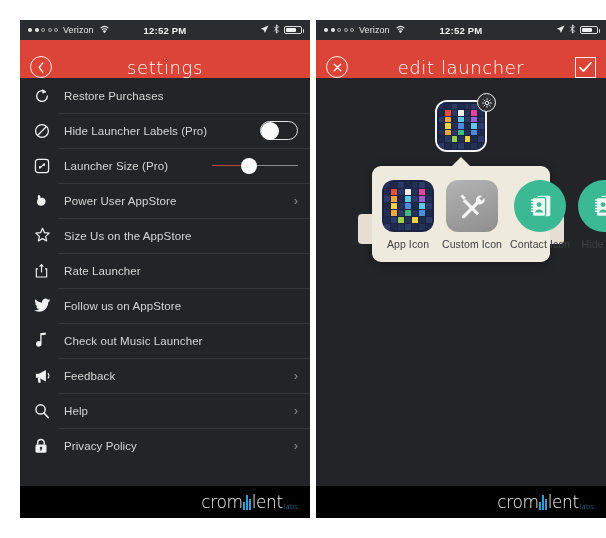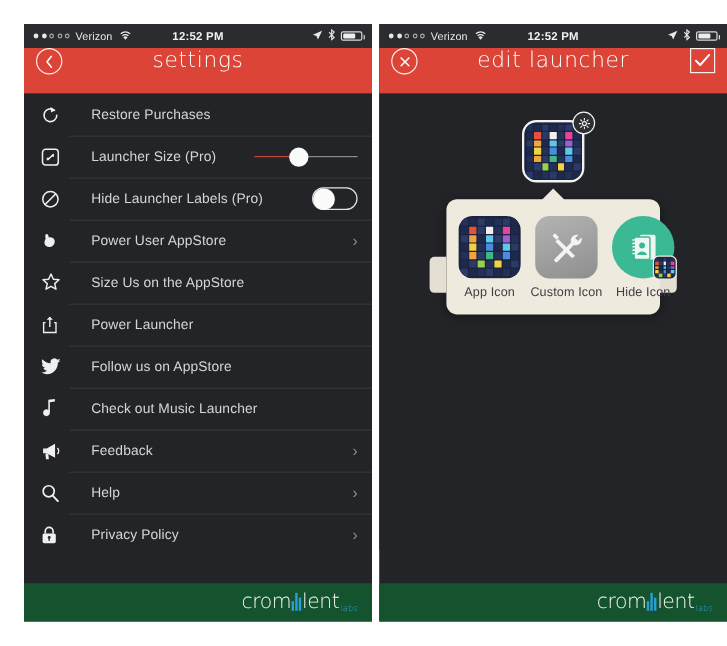--- a/index.html
+++ b/index.html
@@ -75,21 +75,21 @@
   .battery::after {
     content: ""; position: absolute; right: -3px; top: 2.5px;
     width: 1.5px; height: 3.5px; background: #dcdcdc; border-radius: 0 1px 1px 0;
   }
   .battery .fill { height: 100%; background: #eee; border-radius: 1px; }
 
   
   .navbar {
     height: 38px; flex: 0 0 38px;
     background: #dc4437;
-    display: flex; align-items: flex-start;
+    display: flex; align-items: flex-end;
     padding: 0 10px;
     position: relative;
   }
   .nav-title {
     position: absolute; left: 0; right: 0; text-align: center;
     color: #fdfdfd; font-size: 18px; letter-spacing: .6px;
     font-family: "DejaVu Sans", sans-serif;
     font-weight: 300;
   }
   .nav-btn {
@@ -130,21 +130,21 @@
   .row .ico {
     width: 26px; flex: 0 0 26px;
     display: flex; align-items: center; justify-content: flex-start;
     color: #f0f0f0;
   }
   .row .label {
     color: #d6d6d6;
     font-size: 11.5px;
     letter-spacing: .1px;
     white-space: nowrap;
-    margin-left: 16px;
+    margin-left: 4px;
   }
   .row .right { margin-left: auto; display: flex; align-items: center; }
   .chev { color: #8d8e92; font-size: 13px; line-height: 1; font-weight: 300; }
 
   
   .toggle {
     width: 38px; height: 19px; border-radius: 10px;
     border: 1.4px solid #e3e3e3;
     background: transparent;
     position: relative;
@@ -168,21 +168,21 @@
   }
   .slider .knob {
     position: absolute; left: 34%;
     width: 16px; height: 16px; border-radius: 50%;
     background: #fbfbfb;
   }
 
   
   .footer {
     height: 32px; flex: 0 0 32px;
-    background: #14532d;
+    background: #000000;
     display: flex; align-items: center; justify-content: flex-end;
     padding-right: 12px;
     margin-top: 28px;
   }
   .logo {
     display: flex; align-items: baseline;
     color: #f4f4f4;
     font-size: 17px;
     letter-spacing: -0.4px;
     font-family: "DejaVu Sans", sans-serif;
@@ -390,54 +390,54 @@
                 <path d="M15 9a6 6 0 1 1-2.2-4.6" stroke="#f0f0f0" stroke-width="1.5" fill="none" stroke-linecap="round"></path>
                 <path d="M9.2 1.2 13.6 4.4 9.6 6.4z" fill="#f0f0f0"></path>
               </svg>
           </span>
           <span class="label">Restore Purchases</span>
         </div>
 
         <div class="row">
           <span class="ico">
             <svg width="16" height="16" viewBox="0 0 18 18">
+                <circle cx="9" cy="9" r="7.2" stroke="#f0f0f0" stroke-width="1.4" fill="none"></circle>
+                <path d="M4 14 14 4" stroke="#f0f0f0" stroke-width="1.4"></path>
+              </svg>
+          </span>
+          <span class="label">Hide Launcher Labels (Pro)</span>
+          <span class="right">
+            <span class="toggle">
+                <span class="knob"></span>
+              </span>
+          </span>
+        </div>
+
+        <div class="row">
+          <span class="ico">
+            <svg width="16" height="16" viewBox="0 0 18 18">
                 <rect x="1.6" y="1.6" width="14.8" height="14.8" rx="3" stroke="#f0f0f0" stroke-width="1.4" fill="none"></rect>
                 <path d="M11.6 6.4 6.4 11.6" stroke="#f0f0f0" stroke-width="1.3"></path>
                 <path d="M12.4 5.6v3h-3z" fill="#f0f0f0"></path>
                 <path d="M5.6 12.4v-3h3z" fill="#f0f0f0"></path>
               </svg>
           </span>
           <span class="label">Launcher Size (Pro)</span>
           <span class="right">
             <span class="slider">
               <span class="track-left"></span>
                 <span class="track-right"></span>
                 <span class="knob"></span>
             </span>
           </span>
         </div>
 
         <div class="row">
           <span class="ico">
             <svg width="16" height="16" viewBox="0 0 18 18">
-                <circle cx="9" cy="9" r="7.2" stroke="#f0f0f0" stroke-width="1.4" fill="none"></circle>
-                <path d="M4 14 14 4" stroke="#f0f0f0" stroke-width="1.4"></path>
-              </svg>
-          </span>
-          <span class="label">Hide Launcher Labels (Pro)</span>
-          <span class="right">
-            <span class="toggle">
-                <span class="knob"></span>
-              </span>
-          </span>
-        </div>
-
-        <div class="row">
-          <span class="ico">
-            <svg width="16" height="16" viewBox="0 0 18 18">
                 <path d="M5.4 2.2c1.4 0 2 1.6 2 3.4 1.8-.7 4.6-.2 5.4 2.2.9 2.6-.7 5.6-3.4 6.4-2.5.8-4.8-.4-5.6-2C3 10.4 3.6 8 4.6 6.6c-.5-1.5-.6-4.4.8-4.4z" fill="#f0f0f0"></path>
               </svg>
           </span>
           <span class="label">Power User AppStore</span>
           <span class="right">
             <span class="chev">›</span>
           </span>
         </div>
 
         <div class="row">
@@ -450,21 +450,21 @@
         </div>
 
         <div class="row">
           <span class="ico">
             <svg width="15" height="16" viewBox="0 0 16 18">
                 <path d="M4 6.6H2.2v9.2h11.6V6.6H12" stroke="#f0f0f0" stroke-width="1.3" fill="none"></path>
                 <path d="M8 1.4v9.2" stroke="#f0f0f0" stroke-width="1.3"></path>
                 <path d="M8 1 11 4H5z" fill="#f0f0f0"></path>
               </svg>
           </span>
-          <span class="label">Power Launcher</span>
+          <span class="label">Rate Launcher</span>
         </div>
 
 
         <div class="row">
           <span class="ico">
             <svg width="17" height="15" viewBox="0 0 18 16">
                 <path d="M17.4 2.3c-.6.3-1.3.5-2 .6A3.5 3.5 0 0 0 17 1c-.7.4-1.4.7-2.2.9A3.5 3.5 0 0 0 8.7 5a9.9 9.9 0 0 1-7.2-3.6 3.5 3.5 0 0 0 1.1 4.7c-.6 0-1.1-.2-1.6-.4a3.5 3.5 0 0 0 2.8 3.4c-.5.2-1.1.2-1.6.1a3.5 3.5 0 0 0 3.3 2.4A7 7 0 0 1 0 13.1a9.9 9.9 0 0 0 5.3 1.6c6.4 0 10-5.4 9.8-10.2.7-.5 1.7-1.2 2.3-2.2z" fill="#f0f0f0"></path>
               </svg>
           </span>
           <span class="label">Follow us on AppStore</span>
@@ -736,20 +736,36 @@
                       <path d="M6.5 4.2 9.4 7.1 7.1 9.4 4.2 6.5a1 1 0 0 1 0-1.4l.9-.9a1 1 0 0 1 1.4 0z"></path>
                       <path d="m8.6 8.6 15 15-2.4 2.3-15-15z"></path>
                       <path d="M26.8 5.2a5.2 5.2 0 0 0-6.6 6.6L5.6 26.4a1.4 1.4 0 0 0 0 2l.5.5a1.4 1.4 0 0 0 2 0L22.7 14a5.2 5.2 0 0 0 6.6-6.6l-3 3-2.5-2.5z"></path>
                     </g>
                   </svg>
                 </div>
               </div>
               <span class="opt-label">Custom Icon</span>
             </div>
 
+            <div class="opt">
+              <div class="opt-art">
+                <div class="art-circle">
+                  <svg width="30" height="30" viewBox="0 0 32 32">
+                    <rect x="13" y="5" width="14" height="22" rx="1.6" fill="#eef7f2"></rect>
+                    <rect x="8" y="7" width="14" height="20" rx="1.6" fill="#eef7f2" stroke="#3bb894" stroke-width="1.3"></rect>
+                    <circle cx="15" cy="14.5" r="2.6" fill="#3bb894"></circle>
+                    <path d="M10.6 23a4.6 4.6 0 0 1 8.8 0z" fill="#3bb894"></path>
+                    <g stroke="#eef7f2" stroke-width="1.5" fill="none">
+                      <path d="M6.4 9.6h3.2M6.4 12.6h3.2M6.4 15.6h3.2M6.4 18.6h3.2M6.4 21.6h3.2"></path>
+                    </g>
+                  </svg>
+                </div>
+              </div>
+              <span class="opt-label">Contact Icon</span>
+            </div>
 
             <div class="opt">
               <div class="opt-art">
                 <div class="art-circle">
                   <svg width="30" height="30" viewBox="0 0 32 32">
                     <rect x="13" y="5" width="14" height="22" rx="1.6" fill="#eef7f2"></rect>
                     <rect x="8" y="7" width="14" height="20" rx="1.6" fill="#eef7f2" stroke="#3bb894" stroke-width="1.3"></rect>
                     <circle cx="15" cy="14.5" r="2.6" fill="#3bb894"></circle>
                     <path d="M10.6 23a4.6 4.6 0 0 1 8.8 0z" fill="#3bb894"></path>
                     <g stroke="#eef7f2" stroke-width="1.5" fill="none">

